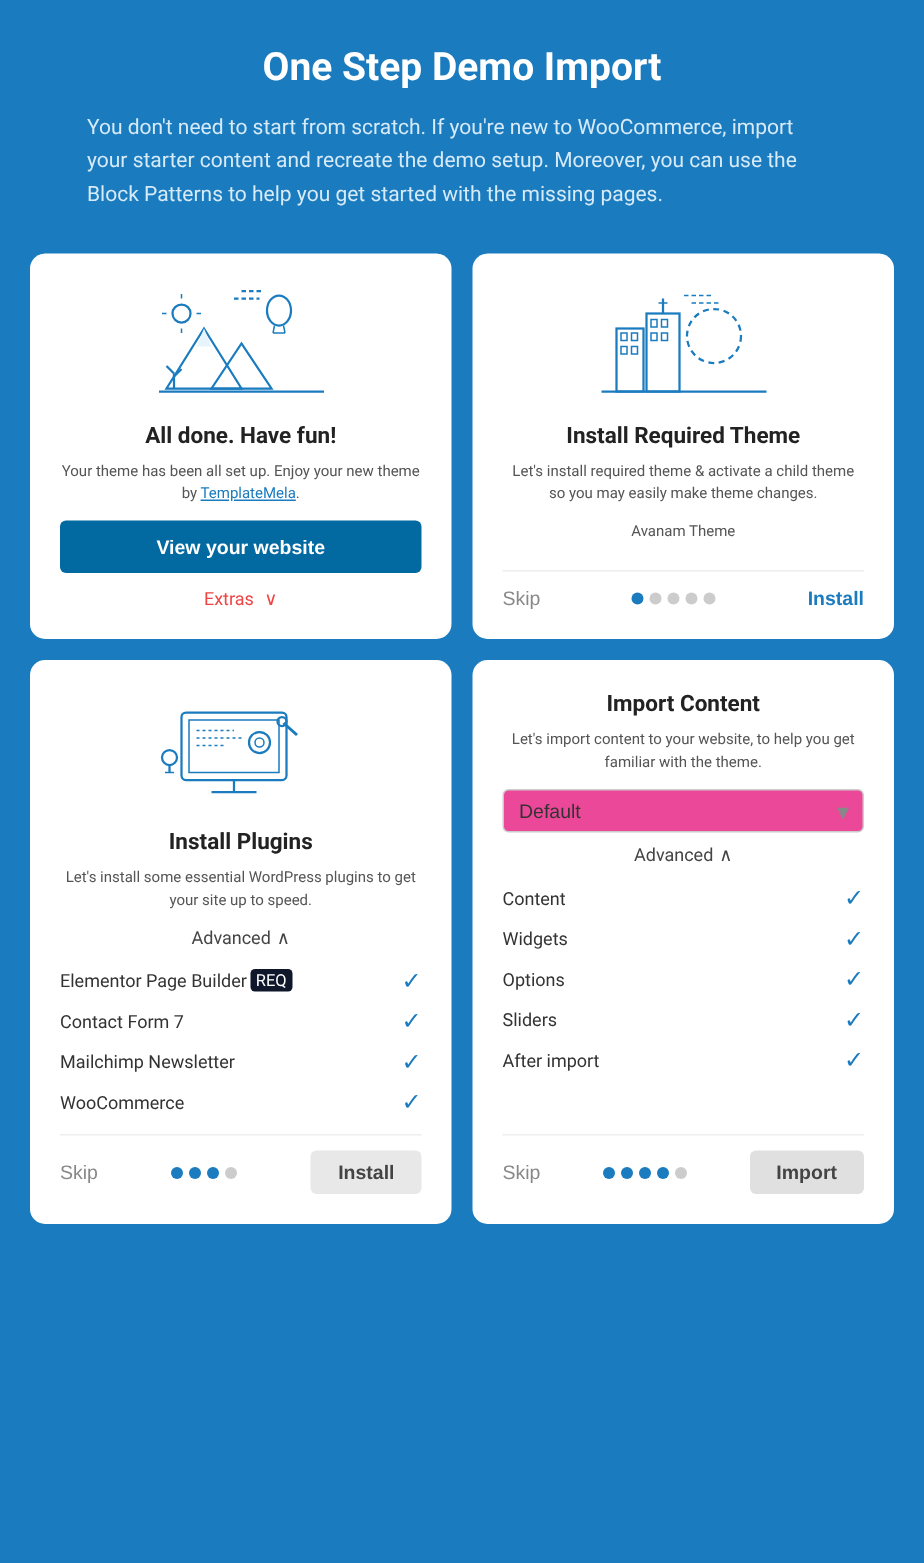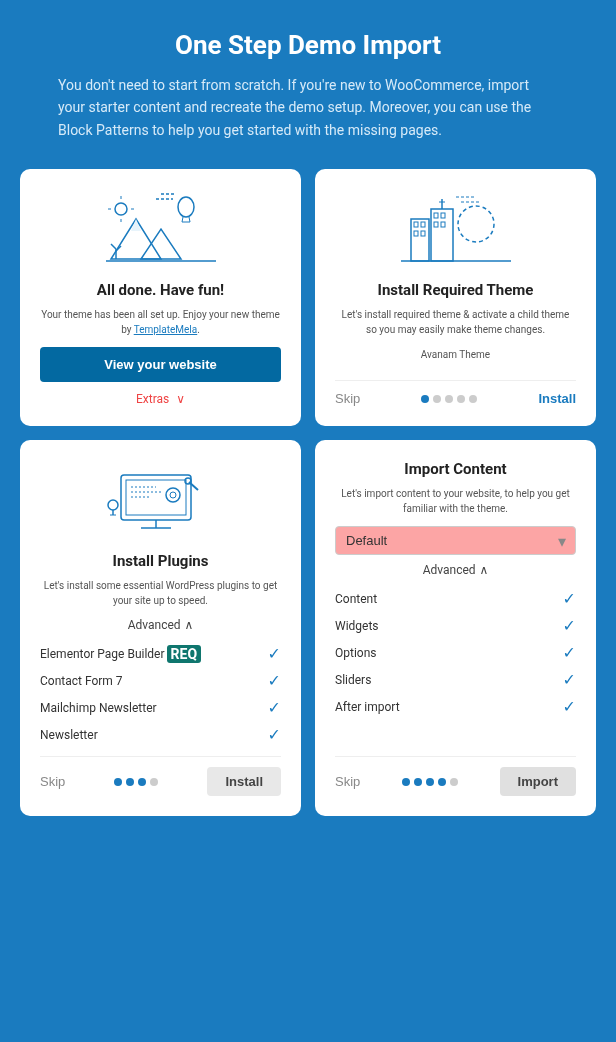--- a/index.html
+++ b/index.html
@@ -169,43 +169,43 @@
       padding: 4px 0;
       font-size: 12px;
       color: #333;
     }
     .plugin-left {
       display: flex;
       align-items: center;
       gap: 2px;
     }
     .req-badge {
-      background: #0f766e;
+      background: #0f172a;
       color: #fff;
-      font-size: 14px;
+      font-size: 11px;
       padding: 1px 4px;
       border-radius: 3px;
-      font-weight: 700;
+      font-weight: 400;
     }
     .check-icon {
       color: #1a7bbf;
       font-size: 16px;
     }
     .dropdown-row {
       width: 100%;
       margin-bottom: 8px;
     }
     .dropdown-select {
       width: 100%;
       border: 1px solid #ccc;
       border-radius: 4px;
       padding: 6px 10px;
       font-size: 13px;
       color: #333;
-      background: #fca5a5;
+      background: #ec4899;
       appearance: none;
       -webkit-appearance: none;
       cursor: pointer;
     }
     .dropdown-wrapper {
       position: relative;
       width: 100%;
     }
     .dropdown-wrapper::after {
       content: '▾';
@@ -364,21 +364,21 @@
       </div>
       <div class="plugin-item">
         <span>Contact Form 7</span>
         <span class="check-icon">✓</span>
       </div>
       <div class="plugin-item">
         <span>Mailchimp Newsletter</span>
         <span class="check-icon">✓</span>
       </div>
       <div class="plugin-item">
-        <span>Newsletter</span>
+        <span>WooCommerce</span>
         <span class="check-icon">✓</span>
       </div>
     </div>
     <div class="card-footer">
       <button class="skip-link">Skip</button>
       <div class="dots">
         <div class="dot active"></div>
         <div class="dot active"></div>
         <div class="dot active"></div>
         <div class="dot"></div>

